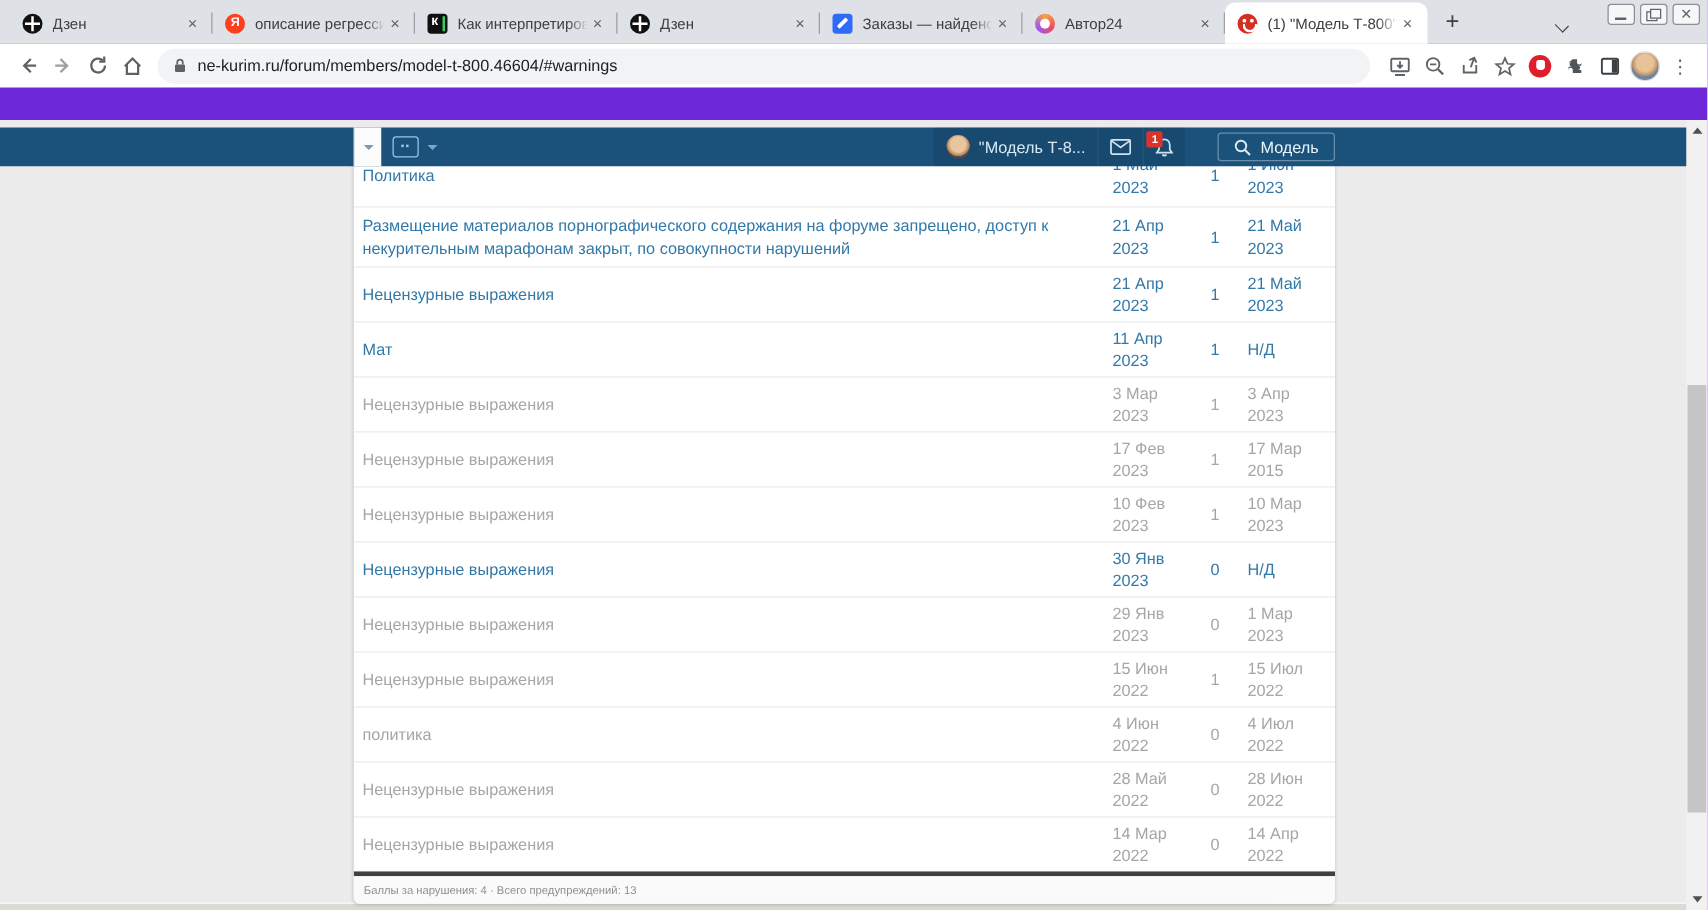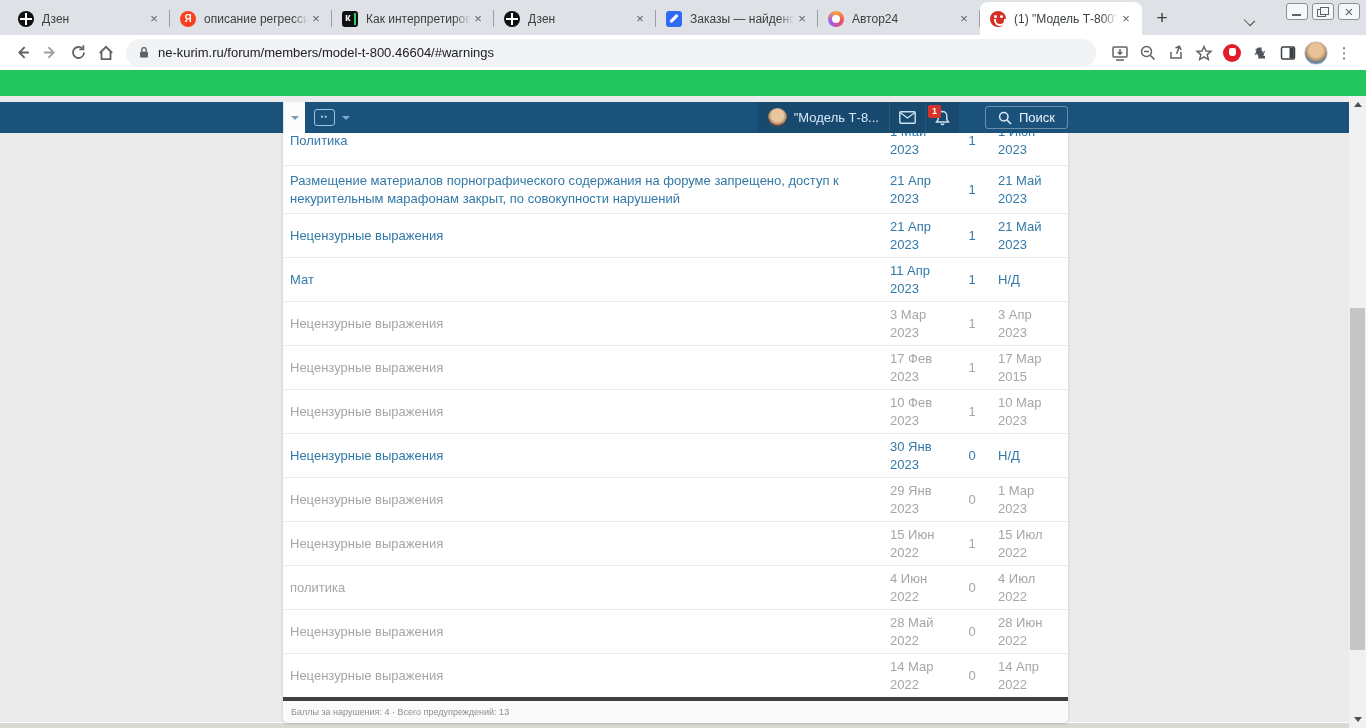--- a/index.html
+++ b/index.html
@@ -1,17 +1,17 @@
 <!DOCTYPE html>
 <html><head>
 <meta charset="utf-8">
 <style>
   * { margin:0; padding:0; box-sizing:border-box; }
   html,body { width:1366px; height:728px; overflow:hidden; font-family:"Liberation Sans", sans-serif; }
-  .browser { position:relative; width:1366px; height:728px; background:#22c55e; overflow:hidden; }
+  .browser { position:relative; width:1366px; height:728px; background:#6d28d9; overflow:hidden; }
 
   
   .tabstrip { position:absolute; top:0; left:0; width:1366px; height:35px; background:#dee1e6; display:flex; align-items:flex-end; padding-left:8px; }
   .tab { width:162px; height:33px; display:flex; align-items:center; padding:0 8px 0 10px; font-size:12px; color:#3c4043; position:relative; cursor:pointer; }
   .tab:not(.active)::after { content:""; position:absolute; right:0; top:8px; height:17px; width:1px; background:#9aa0a6; }
   .tab.active { background:#fff; border-radius:8px 8px 0 0; z-index:2; }
   .tab.active::after { display:none; }
   .tab-title { flex:1; white-space:nowrap; overflow:hidden; -webkit-mask-image:linear-gradient(90deg,#000 85%,transparent); mask-image:linear-gradient(90deg,#000 85%,transparent); }
   .tab-close { width:16px; height:16px; line-height:15px; text-align:center; border-radius:50%; color:#5f6368; font-size:13px; flex:none; }
 
@@ -264,21 +264,21 @@
             <svg width="15" height="16" viewBox="0 0 15 16">
                 <path d="M7.5 1.5 a4.3 4.3 0 0 0 -4.3 4.3 V9.5 L1.5 12 H13.5 L11.8 9.5 V5.8 A4.3 4.3 0 0 0 7.5 1.5 Z" stroke="#cfe3f2" stroke-width="1.4" fill="none"></path>
                 <path d="M6 13.5 a1.6 1.6 0 0 0 3 0" stroke="#cfe3f2" stroke-width="1.4" fill="none"></path>
               </svg>
           </div>
           <div class="nav-search">
             <svg width="14" height="14" viewBox="0 0 14 14">
                 <circle cx="5.8" cy="5.8" r="4.2" stroke="#dcebf6" stroke-width="1.5" fill="none"></circle>
                 <path d="M9 9 L13 13" stroke="#dcebf6" stroke-width="1.7"></path>
               </svg>
-            <span>Поиск</span>
+            <span>Модель</span>
           </div>
         </div>
       </div>
     </div>
 
     <div class="content">
       <div>
   <div class="wrow active">
     <div class="c-reason">Политика</div>
     <div class="c-date">1 Май 2023</div>

